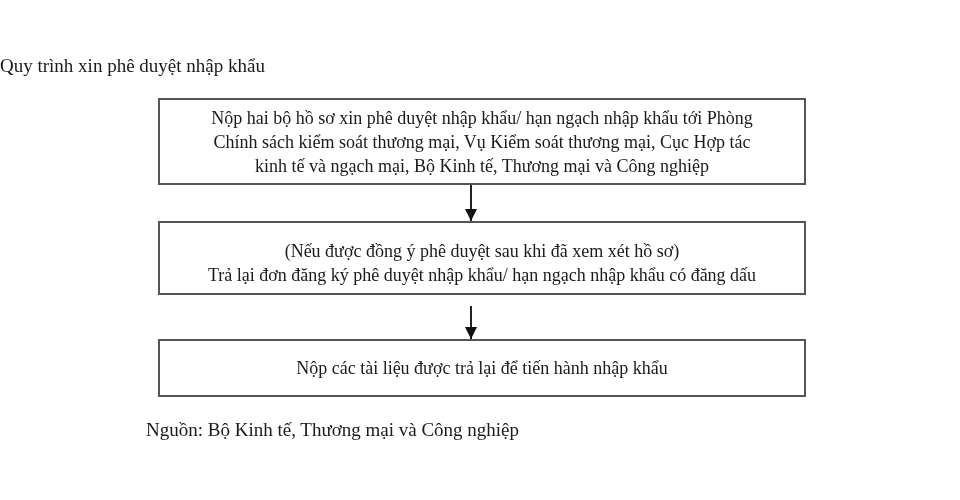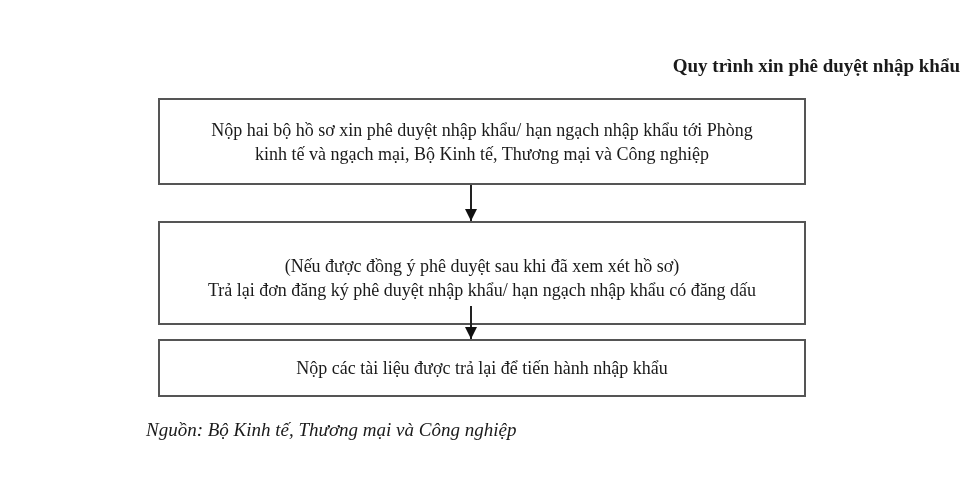--- a/index.html
+++ b/index.html
@@ -1,41 +1,42 @@
 <!DOCTYPE html>
 <html><head>
   <meta charset="utf-8">
   <style>
     html, body { margin: 0; padding: 0; background: #ffffff; }
     body { width: 960px; height: 500px; position: relative; overflow: hidden;
            font-family: "Liberation Serif", serif; color: #1a1a1a; }
-    .title { position: absolute; left: 0; width: 960px; top: 55px; text-align: right;
-             font-weight: bold; font-size: 19px; }
+    .title { position: absolute; left: 0; width: 960px; top: 55px; text-align: left;
+             font-weight: normal; font-size: 19px; }
     .box { position: absolute; left: 158px; width: 648px; border: 2px solid #555;
            box-sizing: border-box; display: flex; align-items: center; justify-content: center;
            text-align: center; font-size: 18px; line-height: 24px; background: #fff; }
     .box span { display: block; }
     #box1 { top: 98px; height: 87px; }
-    #box2 { top: 221px; height: 104px; padding-top: 10px; }
+    #box2 { top: 221px; height: 74px; padding-top: 10px; }
     #box3 { top: 339px; height: 58px; }
     .arrow { position: absolute; left: 470px; width: 2px; background: #222; }
     .arrowhead { position: absolute; width: 0; height: 0; border-left: 6px solid transparent;
                  border-right: 6px solid transparent; border-top: 12px solid #111; left: -5px; bottom: 0; }
     #arrow1 { top: 185px; height: 36px; }
     #arrow2 { top: 306px; height: 33px; }
-    .source { position: absolute; left: 146px; top: 419px; font-style: italic; font-size: 19px; }
+    .source { position: absolute; left: 146px; top: 419px; font-size: 19px; }
   </style>
 </head>
 <body>
 
 <div class="title">Quy trình xin phê duyệt nhập khẩu</div>
 
 <div class="box" id="box1">
   <div>
     <span>Nộp hai bộ hồ sơ xin phê duyệt nhập khẩu/ hạn ngạch nhập khẩu tới Phòng</span>
+    <span>Chính sách kiểm soát thương mại, Vụ Kiểm soát thương mại, Cục Hợp tác</span>
     <span>kinh tế và ngạch mại, Bộ Kinh tế, Thương mại và Công nghiệp</span>
   </div>
 </div>
 
 <div class="arrow" id="arrow1">
   <div class="arrowhead"></div>
 </div>
 
 <div class="box" id="box2">
   <div>

